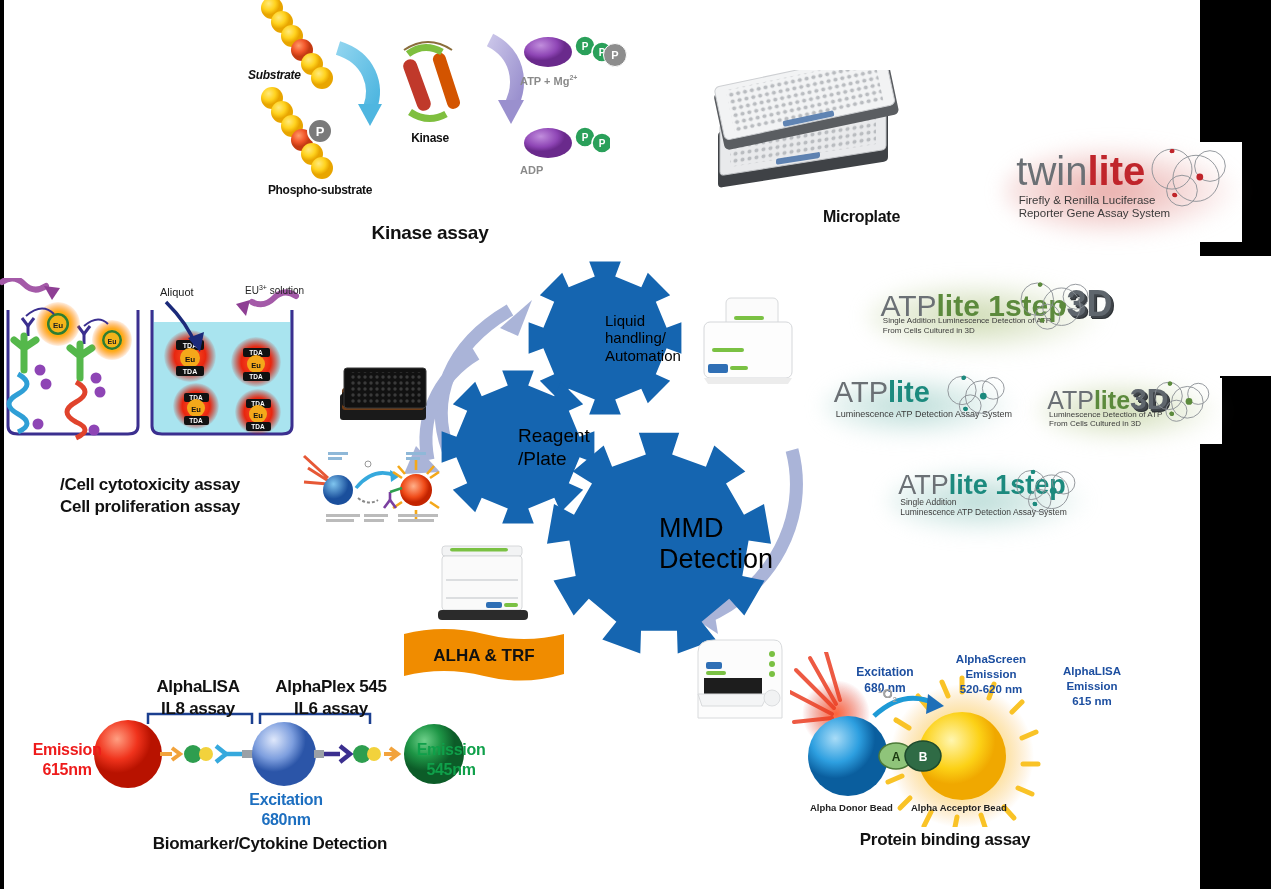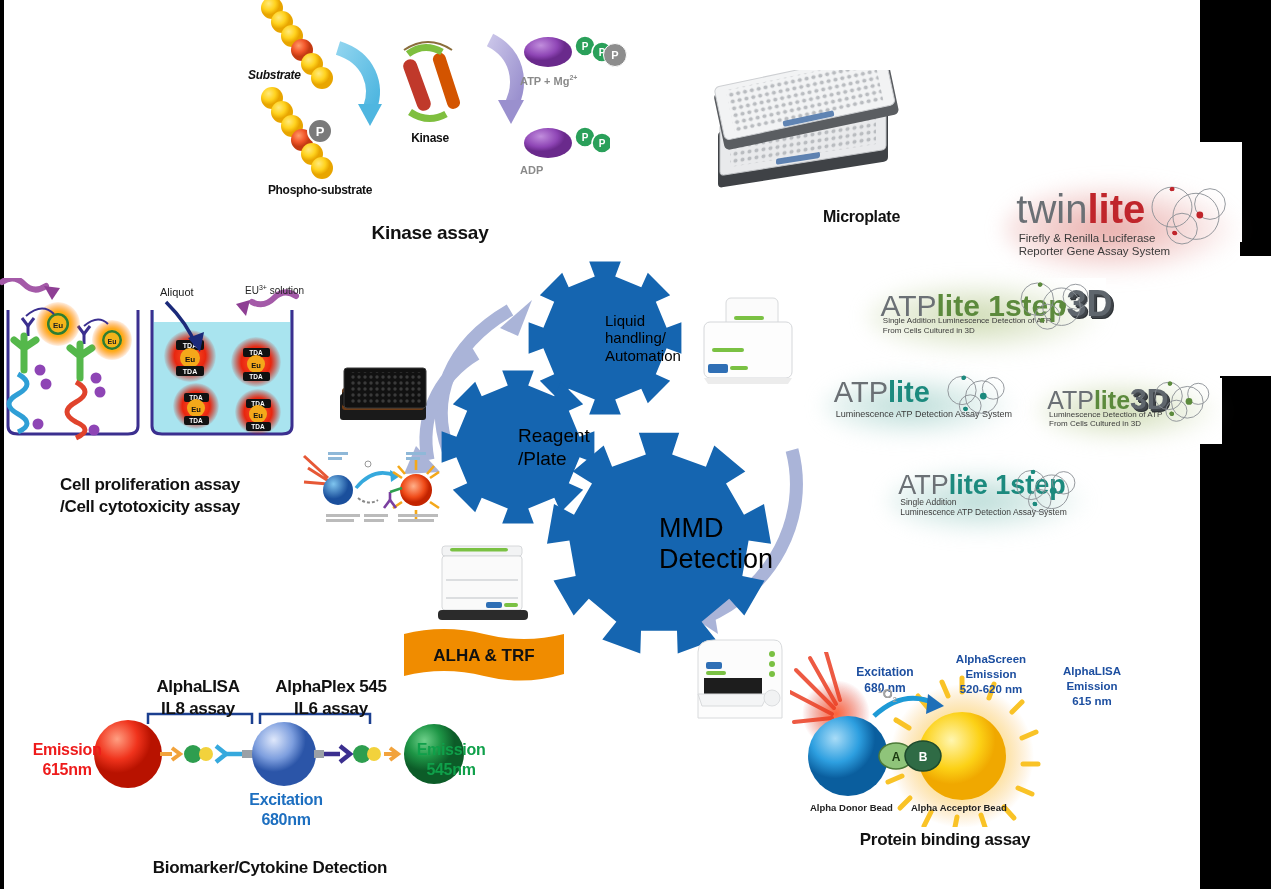--- a/index.html
+++ b/index.html
@@ -251,22 +251,22 @@
         <path d="M166 24 q22 22 30 44" stroke="#1b2a7a" stroke-width="3.5" fill="none"></path>
         <path d="M188 60 l12 14 l4 -20 z" fill="#1b2a7a"></path>
 
         <path d="M296 18 q-12 -8 -22 2 t-22 4" stroke="#a45aa8" stroke-width="6" fill="none" stroke-linecap="round"></path>
         <path d="M250 22 l-14 4 l10 12 z" fill="#8e3f94"></path>
       </g>
     </svg>
     <div class="abs" style="left:160px;top:8px;font-size:11px;color:#222;">Aliquot</div>
     <div class="abs" style="left:245px;top:6px;font-size:10px;color:#222;"><span>EU</span><sup style="font-size:7px;">3+</sup><span> solution</span></div>
     <div class="abs cap" style="left:0;top:196px;width:300px;font-size:17px;line-height:1.3;">
+      <div>/Cell cytotoxicity assay</div>
       <div>Cell proliferation assay</div>
-      <div>/Cell cytotoxicity assay</div>
     </div>
   </div>
 
   <svg class="abs" style="left:400px;top:250px;" width="420" height="420">
 
     <g fill="none" stroke="#aab4d8" stroke-width="13" stroke-linecap="butt">
       <path d="M48 200 C30 150 48 96 110 60"></path>
       <path d="M392 200 C410 268 372 340 304 368"></path>
     </g>
     <path d="M100 78 L132 50 L118 86 Z" fill="#aab4d8"></path>
@@ -471,21 +471,21 @@
       <div>615nm</div>
     </div>
     <div class="abs cap" style="left:336px;top:68px;width:110px;font-size:16px;line-height:1.25;color:#0fa04a;">
       <div>Emission</div>
       <div>545nm</div>
     </div>
     <div class="abs cap" style="left:162px;top:118px;width:128px;font-size:16px;line-height:1.25;color:#1d6fc0;">
       <div>Excitation</div>
       <div>680nm</div>
     </div>
-    <div class="abs cap" style="left:50px;top:162px;width:320px;font-size:17px;margin-top:24px;">Biomarker/Cytokine Detection</div>
+    <div class="abs cap" style="left:50px;top:162px;width:320px;font-size:17px;">Biomarker/Cytokine Detection</div>
   </div>
 
   <div class="abs" style="left:790px;top:652px;width:430px;height:210px;">
     <svg width="430" height="175">
       <defs>
         <radialGradient id="pDonor" cx="34%" cy="28%">
           <stop offset="0%" stop-color="#a9dcf7"></stop>
             <stop offset="60%" stop-color="#2d9fe0"></stop>
           <stop offset="100%" stop-color="#0a5e9e"></stop>
         </radialGradient>
@@ -566,21 +566,21 @@
       <div>Emission</div>
       <div>615 nm</div>
     </div>
     <div class="abs" style="left:88px;top:34px;font-size:13px;font-weight:bold;color:#a3a3a3;"><sup style="font-size:8px;">1</sup><span>O</span><sub style="font-size:8px;">2</sub></div>
     <div class="abs" style="left:20px;top:150px;font-size:9.5px;font-weight:bold;color:#222;text-align:right;">Alpha Donor Bead</div>
     <div class="abs" style="left:121px;top:150px;font-size:9.5px;font-weight:bold;color:#222;">Alpha Acceptor Bead</div>
     <div class="abs cap" style="left:10px;top:178px;width:290px;font-size:17px;">Protein binding assay</div>
   </div>
 
   <div id="logo-layer">
-      <div class="logo" style="left: 1002px; top: 143px; width: 238px; height: 96px; margin-top: 38px;">
+      <div class="logo" style="left: 1002px; top: 143px; width: 238px; height: 96px;">
         <div class="halo" style="background: radial-gradient(at 45% 50%, rgb(232, 169, 166) 0%, rgba(255, 255, 255, 0) 72%);"></div>
         <div class="logoTxt" style="left: 14.28px; top: 5.76px; font-size: 40px;"><span style="color: rgb(107, 112, 117);">twin</span><span style="color: rgb(192, 37, 43); font-weight: bold;">lite</span></div>
         <div class="tag" style="left: 16.66px; top: 50.56px; font-size: 11.5px;">Firefly &amp; Renilla Luciferase
 Reporter Gene Assay System</div>
         <svg width="99.96" height="76.80000000000001" style="position: absolute; right: 2px; top: 0px;">
           <circle cx="33.9864" cy="26.112000000000005" r="19.968000000000004" fill="none" stroke="#8a8f94" stroke-width="0.9"></circle>
           <circle cx="57.97679999999999" cy="35.32800000000001" r="23.040000000000003" fill="none" stroke="#8a8f94" stroke-width="0.9"></circle>
           <circle cx="43.9824" cy="47.61600000000001" r="15.360000000000003" fill="none" stroke="#8a8f94" stroke-width="0.9"></circle>
           <circle cx="71.9712" cy="23.040000000000003" r="15.360000000000003" fill="none" stroke="#8a8f94" stroke-width="0.9"></circle>
           <circle cx="61.8048" cy="33.79200000000001" r="2" fill="#c0252b"></circle>

